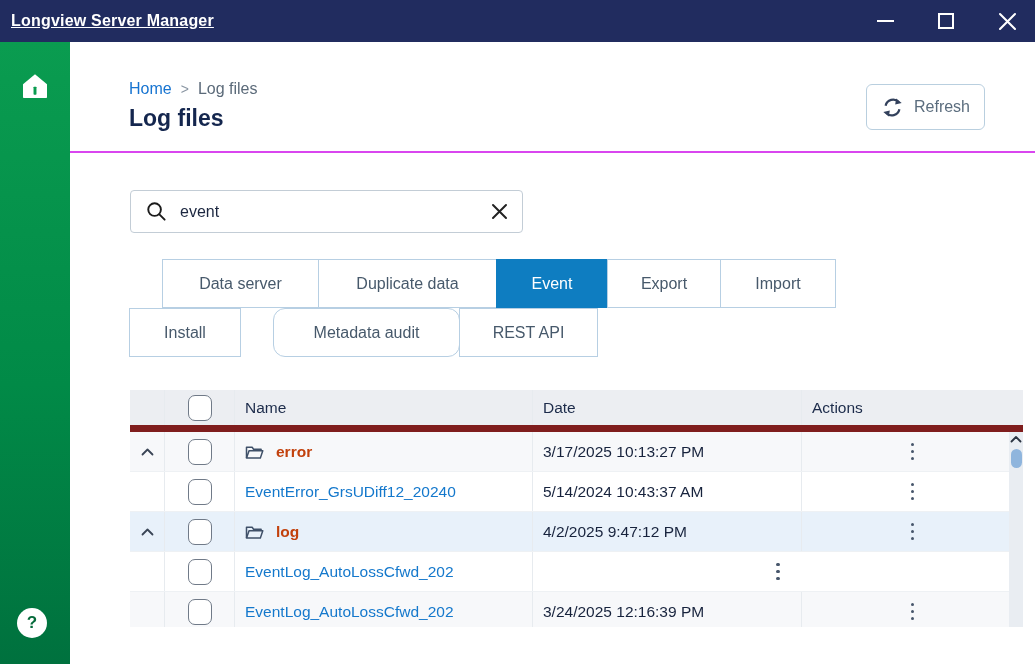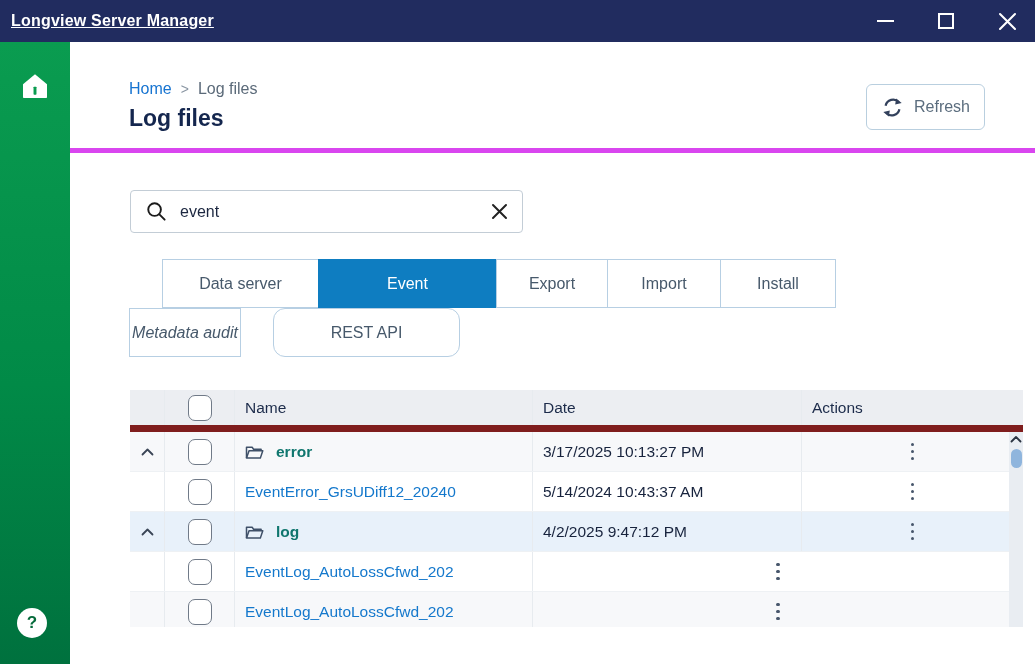--- a/index.html
+++ b/index.html
@@ -18,21 +18,21 @@
   
   .main { display:flex; height:622px; }
   .sidebar { width:70px; background:linear-gradient(180deg,#0a9c50 0%,#018a47 55%,#00713e 100%);
              position:relative; flex:none; }
   .sidebar-home { position:absolute; top:28px; left:0; width:70px; display:flex; justify-content:center; cursor:pointer; }
   .sidebar-help { position:absolute; bottom:26px; left:17px; width:30px; height:30px; background:#fff; border-radius:50%;
                   display:flex; align-items:center; justify-content:center; font-size:17px; font-weight:700; color:#056a3a; cursor:pointer; }
   .content { position:relative; flex:1; background:#fff; }
 
   
-  .page-header { height:111px; border-bottom:5px solid #d946ef; padding:38px 8px 0 59px; }
+  .page-header { height:111px; border-bottom:2px solid #d946ef; padding:38px 8px 0 59px; }
   .breadcrumb { font-size:16px; display:flex; gap:9px; align-items:center; }
   .crumb-link { color:#1774d1; cursor:pointer; }
   .crumb-sep { color:#8a96a3; font-size:14px; }
   .crumb-current { color:#5b6a79; }
   .page-title { margin-top:7px; font-size:23px; font-weight:700; color:#14264e; }
   .refresh-btn { position:absolute; top:42px; right:50px; width:119px; height:46px; background:#fff;
                  border:1px solid #b9cfdf; border-radius:6px; display:flex; align-items:center; justify-content:center;
                  gap:10px; cursor:pointer; }
   .refresh-btn span { font-size:16px; color:#5b6d7e; }
 
@@ -44,21 +44,21 @@
 
   
   .tabs { margin:26px 0 0 60px; width:792px; display:flex; flex-wrap:wrap; }
   .tab { height:49px; background:#fff; border:1px solid #b7cfe3; color:#47596b; font-size:16px;
          display:flex; align-items:center; justify-content:center; cursor:pointer; font-family:inherit;margin-left:32px; }
   .tab:nth-child(1){ width:157px; }
   .tab:nth-child(2){ width:179px; margin-left:-1px; }
   .tab:nth-child(3){ width:112px; margin-left:-1px; }
   .tab:nth-child(4){ width:114px; margin-left:-1px; }
   .tab:nth-child(5){ width:116px; margin-left:-1px; }
-  .tab:nth-child(6){ width:112px; margin-left:-1px;font-style:italic; }
+  .tab:nth-child(6){ width:112px; margin-left:-1px; }
   .tab:nth-child(7){ width:187px;border-radius:12px; }
   .tab:nth-child(8){ width:139px; margin-left:-1px; }
   .tab.selected { background:#0e7dc1; border-color:#0e7dc1; color:#fff; }
 
   
   .table-wrap { position:relative; margin:33px 0 0 60px; width:893px; height:237px; overflow:hidden; }
   .trow { display:flex; height:40px; align-items:stretch; background:#fff; }
   .trow.head { height:42px; background:#eceef2; border-bottom:7px solid #7f1d1d; }
   .trow.shaded { background:#f7f8fa; }
   .trow.selected { background:#e8f1fa; }
@@ -66,21 +66,21 @@
   .cell { display:flex; align-items:center; border-right:1px solid #e7ebef; height:100%; }
   .cell:last-child { border-right:none; }
   .c-expand { width:35px; justify-content:center; }
   .c-check { width:70px; justify-content:center; }
   .c-name { width:298px; padding-left:10px; overflow:hidden; white-space:nowrap; gap:12px; }
   .c-date { width:269px; padding-left:10px; font-size:15.5px; color:#17233d; white-space:nowrap; }
   .c-actions { flex:1; justify-content:center; }
   .head .cell { font-size:15.5px; color:#1c2b4a; }
   .head .c-name, .head .c-date, .head .c-actions { font-weight:400; }
   .head .c-actions { justify-content:flex-start; padding-left:10px; }
-  .folder-name { font-size:15.5px; font-weight:700; color:#0f766e;text-align:right; }
+  .folder-name { font-size:15.5px; font-weight:700; color:#c2410c;text-align:right; }
   .file-link { font-size:15.5px; color:#1478cc; cursor:pointer; text-decoration:none; white-space:nowrap; }
   .checkbox { width:24px; height:26px; background:#fff; border:1.5px solid #707a88; border-radius:7px; cursor:pointer; }
   .kebab { display:flex; flex-direction:column; gap:3.5px; cursor:pointer; padding:4px; }
   .kebab i { width:3.5px; height:3.5px; border-radius:50%; background:#47566b; display:block; }
   .expand-toggle { cursor:pointer; display:flex; }
 
   
   .vscroll { position:absolute; top:42px; right:0; bottom:0; width:14px; background:#e9edf2; }
   .vscroll-up { position:absolute; top:3px; left:1px; cursor:pointer; display:flex; }
   .vscroll-thumb { position:absolute; top:17px; left:1.5px; width:11px; height:19px; background:#8fb5dd; border-radius:6px; cursor:pointer; }
@@ -150,20 +150,21 @@
         <input type="text" value="event" style="">
         <span class="search-clear">
           <svg width="17" height="17" viewBox="0 0 17 17">
               <path d="M2 2 L15 15 M15 2 L2 15" stroke="#222" stroke-width="2" stroke-linecap="round"></path>
             </svg>
         </span>
       </div>
 
       <div class="tabs">
         <button class="tab">Data server</button>
+        <button class="tab">Duplicate data</button>
         <button class="tab selected">Event</button>
         <button class="tab">Export</button>
         <button class="tab">Import</button>
         <button class="tab">Install</button>
         <button class="tab">Metadata audit</button>
         <button class="tab">REST API</button>
       </div>
 
       <div class="table-wrap">
 
@@ -269,20 +270,21 @@
         </div>
 
         <div class="trow shaded">
           <div class="cell c-expand"></div>
           <div class="cell c-check">
               <div class="checkbox"></div>
             </div>
           <div class="cell c-name">
               <a class="file-link">EventLog_AutoLossCfwd_202</a>
             </div>
+          <div class="cell c-date">3/24/2025 12:16:39 PM</div>
           <div class="cell c-actions">
               <span class="kebab">
                 <i></i>
                 <i></i>
                 <i></i>
               </span>
             </div>
         </div>
 
         <div class="vscroll">

